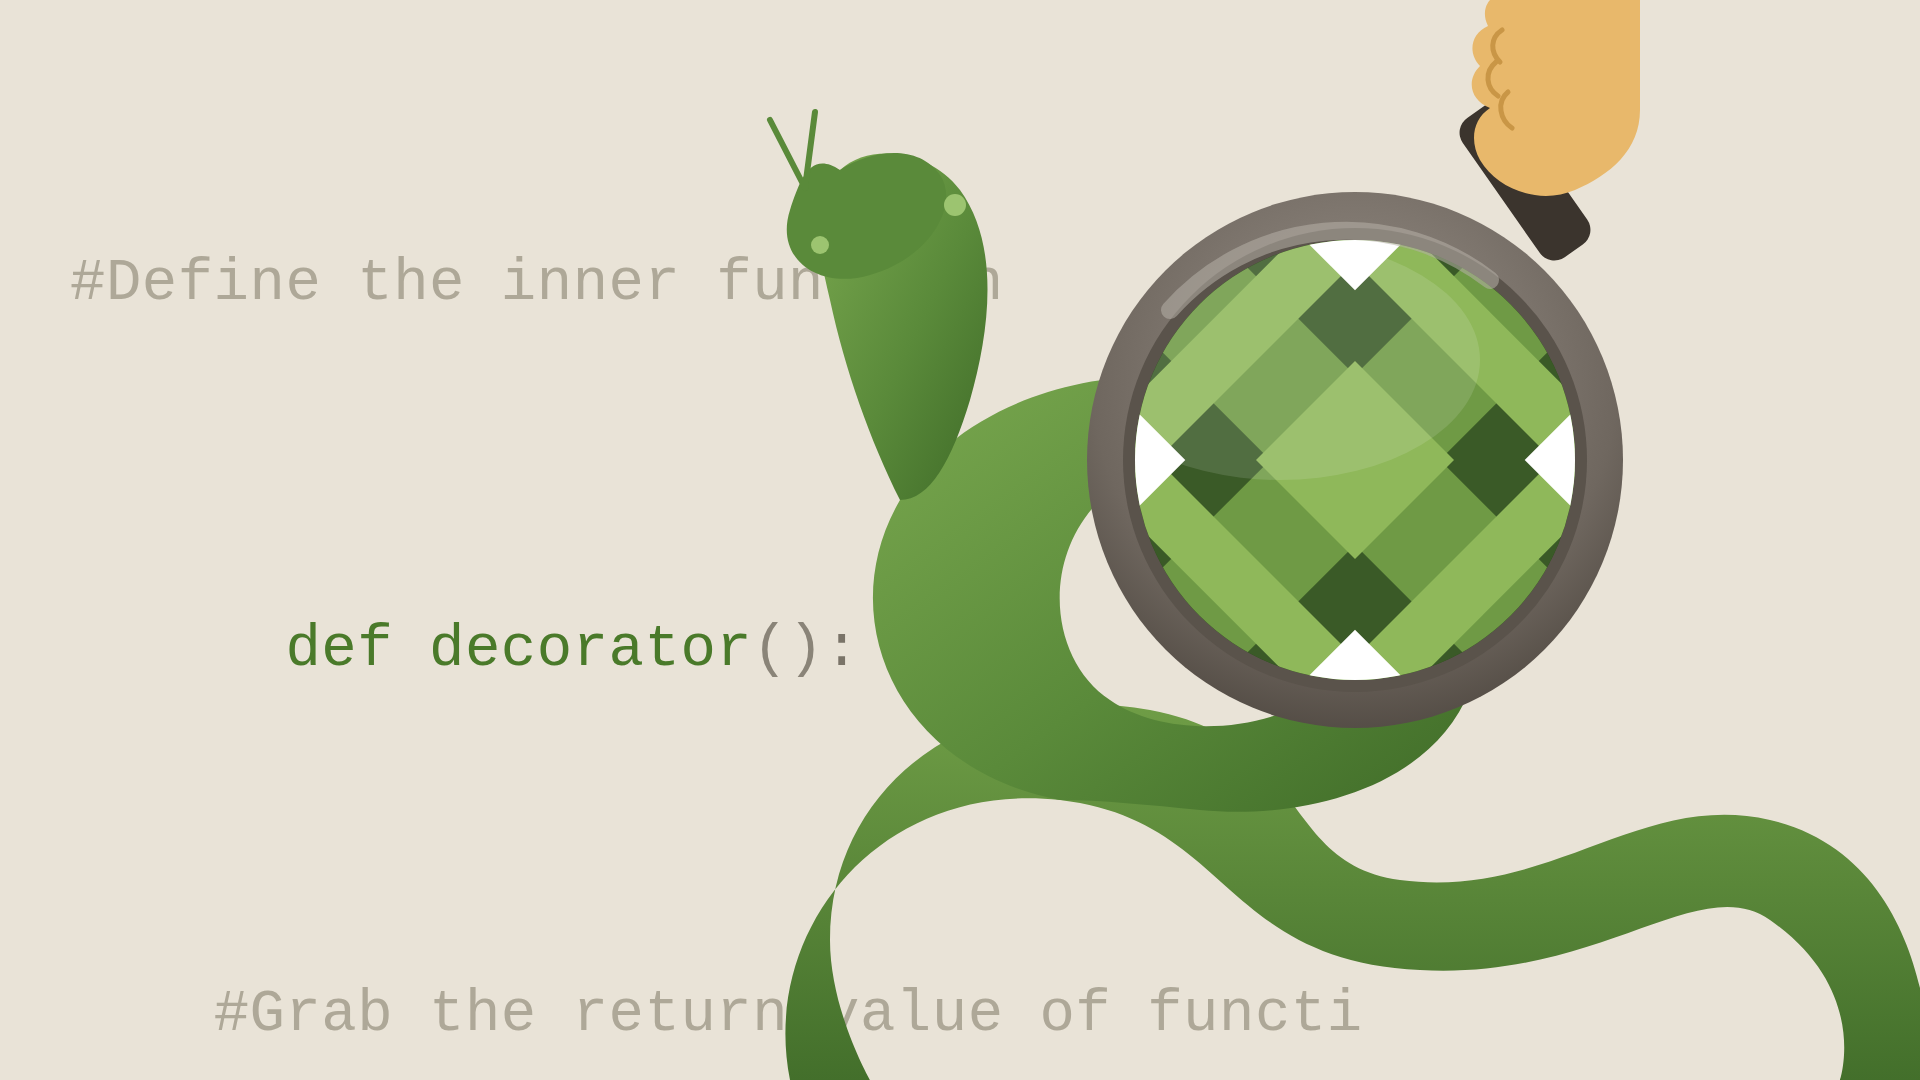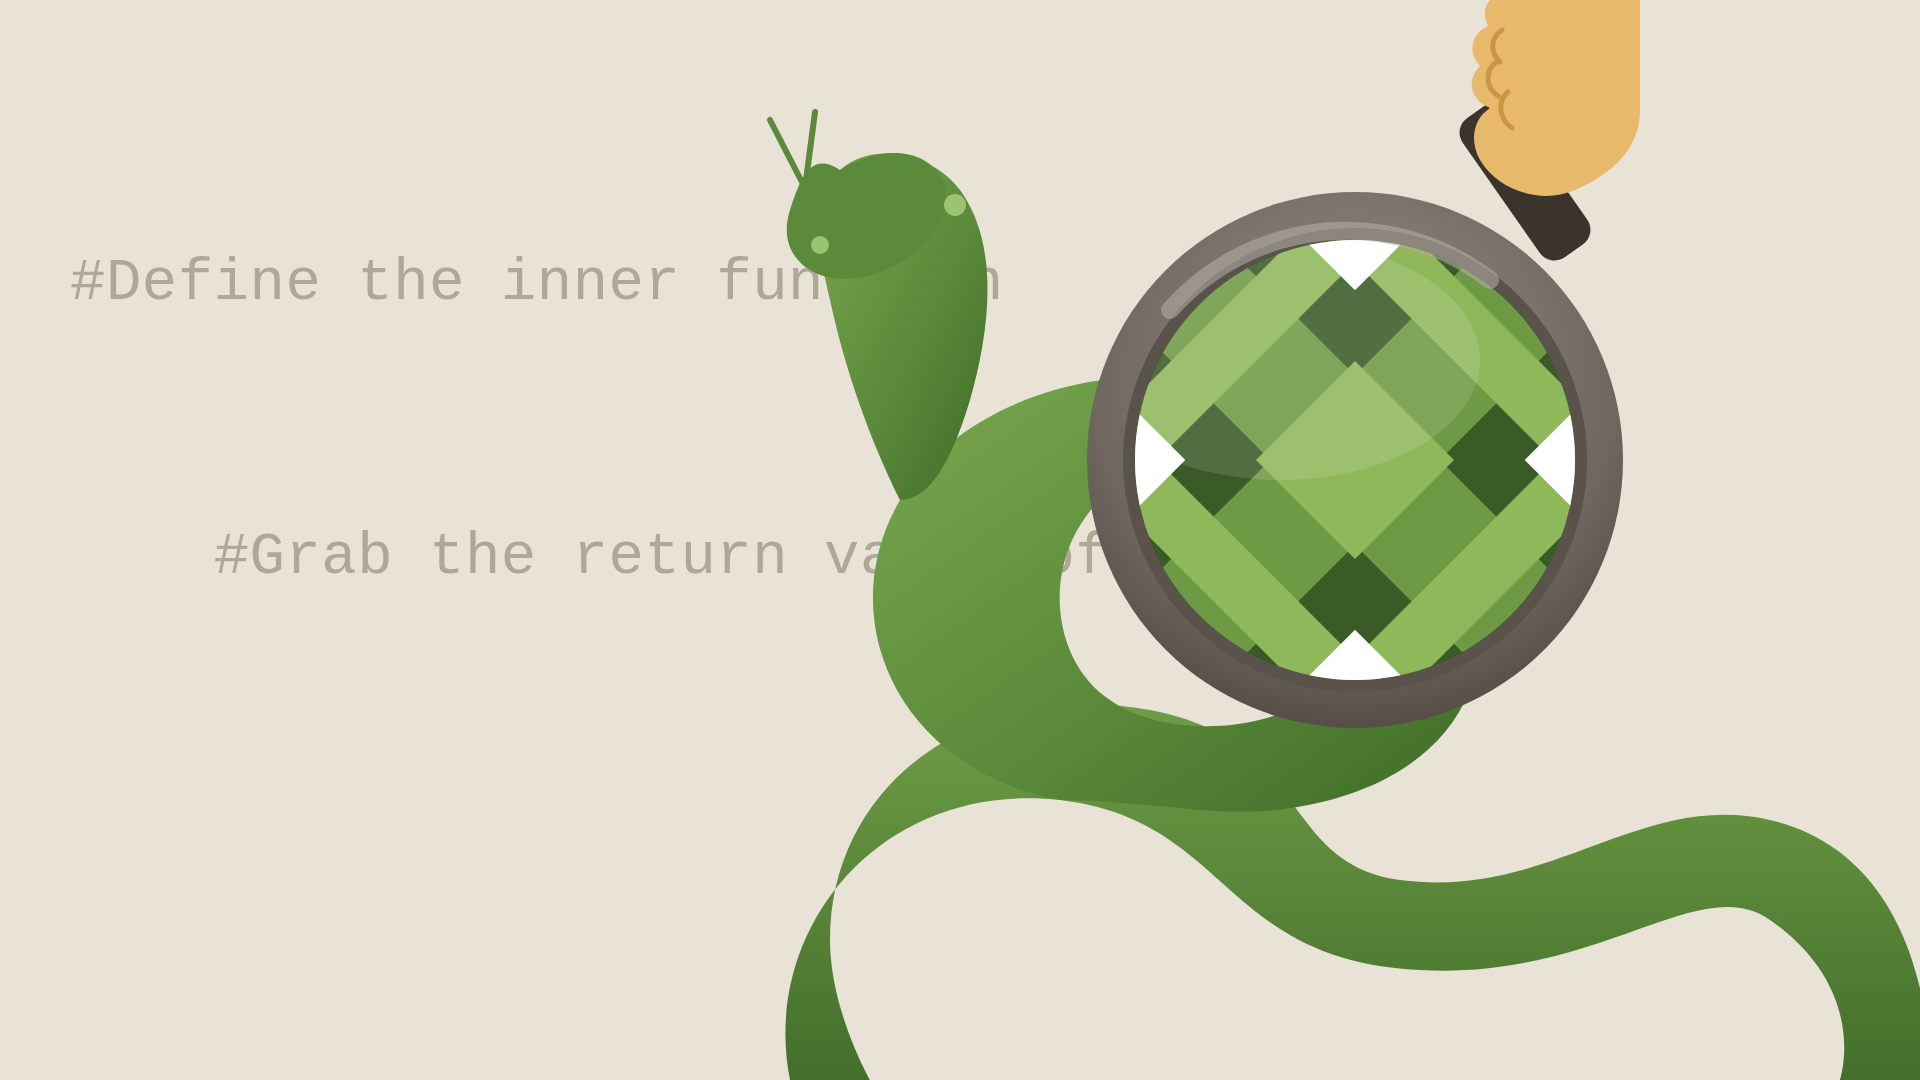--- a/index.html
+++ b/index.html
@@ -30,20 +30,23 @@
 
   
   .art { position: absolute; inset: 0; pointer-events: none; }
 </style>
 </head>
 <body>
 
 <div class="canvas">
   <div class="code">
     <span class="line"><span class="comment">#Define the inner function</span></span>
+    <span class="line">
+      <span class="kw-def">def</span><span class="fn-name"> decorator</span><span class="paren">()</span><span class="colon">:</span>
+    </span>
     <span class="line"><span>    </span><span class="comment">#Grab the return value of functi</span></span>
     
     
     
     
     
     
   </div>
 
   <svg class="art" viewBox="0 0 1920 1080" width="1920" height="1080">

